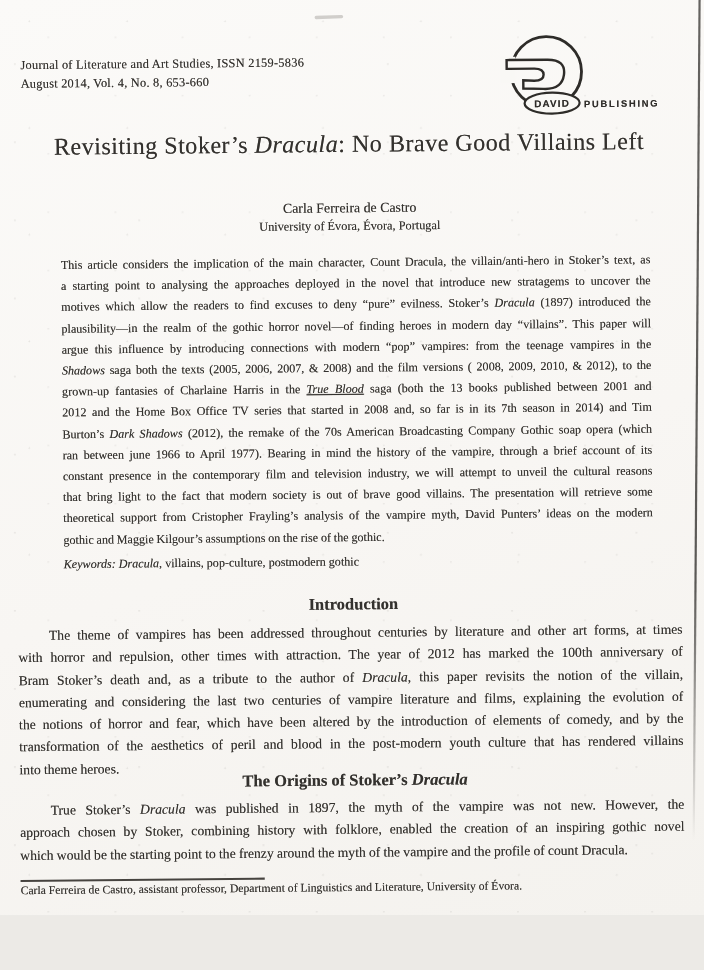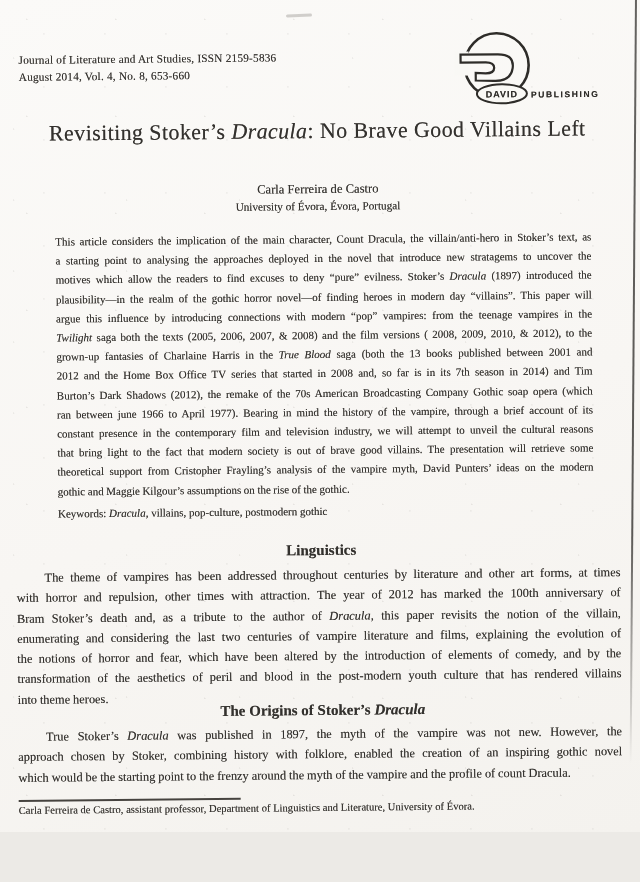--- a/index.html
+++ b/index.html
@@ -118,34 +118,34 @@
 
     <div class="author">Carla Ferreira de Castro</div>
     <div class="affiliation">University of Évora, Évora, Portugal</div>
 
     <div class="abstract justify">
         <div class="tline"><span>This article considers the implication of the main character, Count Dracula, the villain/anti-hero in Stoker’s text, as</span></div>
         <div class="tline"><span>a starting point to analysing the approaches deployed in the novel that introduce new stratagems to uncover the</span></div>
         <div class="tline"><span>motives which allow the readers to find excuses to deny “pure” evilness. Stoker’s </span><span style="font-style: italic;">Dracula</span><span> (1897) introduced the</span></div>
         <div class="tline"><span>plausibility—in the realm of the gothic horror novel—of finding heroes in modern day “villains”. This paper will</span></div>
         <div class="tline"><span>argue this influence by introducing connections with modern “pop” vampires: from the teenage vampires in the</span></div>
-        <div class="tline"><span style="font-style: italic;">Twilight</span><span> saga both the texts (2005, 2006, 2007, &amp; 2008) and the film versions ( 2008, 2009, 2010, &amp; 2012), to the</span></div>
-        <div class="tline"><span>grown-up fantasies of Charlaine Harris in the </span><span style="font-style: italic;">True Blood</span><span> saga (both the 13 books published between 2001 and</span></div>
+        <div class="tline"><span style="font-style: italic;">Shadows</span><span> saga both the texts (2005, 2006, 2007, &amp; 2008) and the film versions ( 2008, 2009, 2010, &amp; 2012), to the</span></div>
+        <div class="tline"><span>grown-up fantasies of Charlaine Harris in the </span><span style="font-style: italic; text-decoration: underline;">True Blood</span><span> saga (both the 13 books published between 2001 and</span></div>
         <div class="tline"><span>2012 and the Home Box Office TV series that started in 2008 and, so far is in its 7th season in 2014) and Tim</span></div>
-        <div class="tline"><span>Burton’s </span><span style="">Dark Shadows</span><span> (2012), the remake of the 70s American Broadcasting Company Gothic soap opera (which</span></div>
+        <div class="tline"><span>Burton’s </span><span style="font-style: italic;">Dark Shadows</span><span> (2012), the remake of the 70s American Broadcasting Company Gothic soap opera (which</span></div>
         <div class="tline"><span>ran between june 1966 to April 1977). Bearing in mind the history of the vampire, through a brief account of its</span></div>
         <div class="tline"><span>constant presence in the contemporary film and television industry, we will attempt to unveil the cultural reasons</span></div>
         <div class="tline"><span>that bring light to the fact that modern society is out of brave good villains. The presentation will retrieve some</span></div>
         <div class="tline"><span>theoretical support from Cristopher Frayling’s analysis of the vampire myth, David Punters’ ideas on the modern</span></div>
         <div class="tline"><span>gothic and Maggie Kilgour’s assumptions on the rise of the gothic.</span></div>
       </div>
 
-    <div class="keywords"><span style="">Keywords: </span><span style="font-style: italic;">Dracula</span><span>, villains, pop-culture, postmodern gothic</span></div>
+    <div class="keywords"><span style="font-style: italic;">Keywords: </span><span style="font-style: italic;">Dracula</span><span>, villains, pop-culture, postmodern gothic</span></div>
 
-    <h2 class="sec s1"><span>Linguistics</span></h2>
+    <h2 class="sec s1"><span>Introduction</span></h2>
     <div class="body-para p1 justify indent-first">
         <div class="tline"><span>The theme of vampires has been addressed throughout centuries by literature and other art forms, at times</span></div>
         <div class="tline"><span>with horror and repulsion, other times with attraction. The year of 2012 has marked the 100th anniversary of</span></div>
         <div class="tline"><span>Bram Stoker’s death and, as a tribute to the author of </span><span style="font-style: italic;">Dracula</span><span>, this paper revisits the notion of the villain,</span></div>
         <div class="tline"><span>enumerating and considering the last two centuries of vampire literature and films, explaining the evolution of</span></div>
         <div class="tline"><span>the notions of horror and fear, which have been altered by the introduction of elements of comedy, and by the</span></div>
         <div class="tline"><span>transformation of the aesthetics of peril and blood in the post-modern youth culture that has rendered villains</span></div>
         <div class="tline"><span>into theme heroes.</span></div>
       </div>
 

